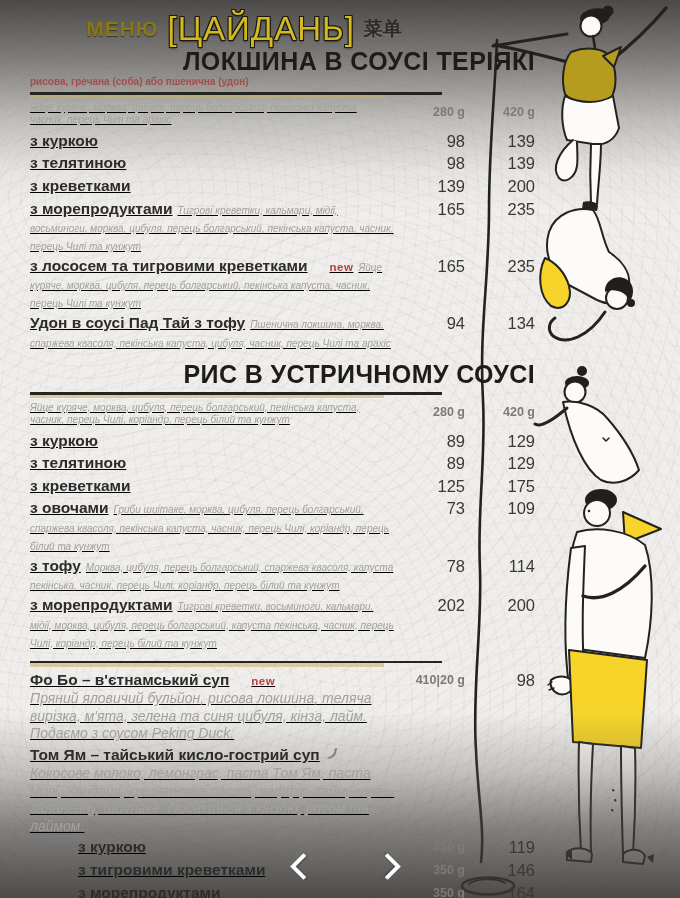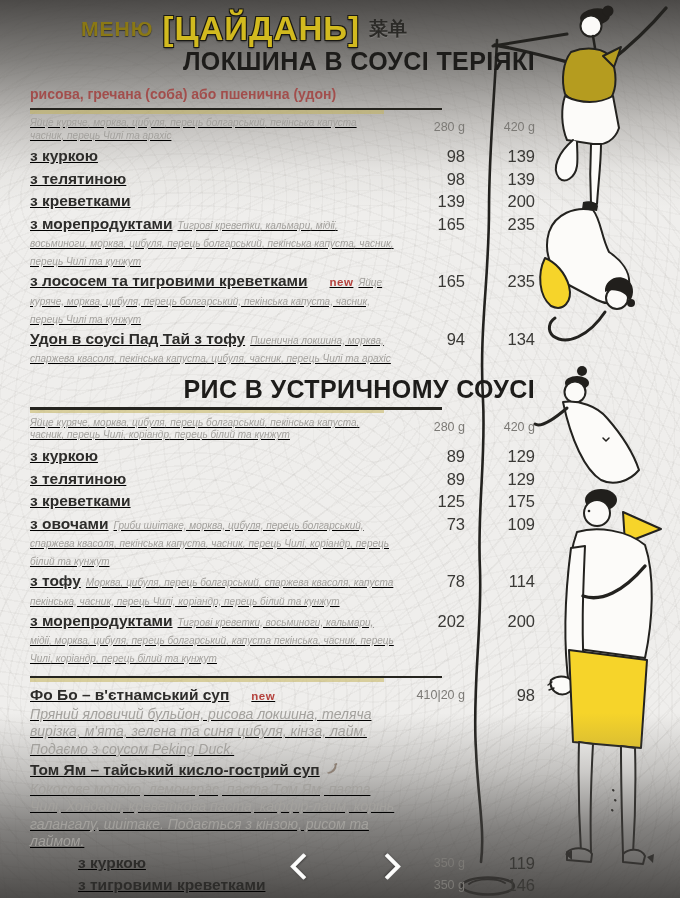--- a/index.html
+++ b/index.html
@@ -33,50 +33,50 @@
   }
   .header{
     position:absolute;top:10px;left:28px;width:432px;z-index:4;
     display:flex;align-items:center;justify-content:center;gap:9px;
   }
   .menu-word{
     font-size:21px;font-weight:800;letter-spacing:1px;color:#8a7815;
     text-shadow:0 1px 1px rgba(20,20,15,0.6);
   }
   .brand{
-    font-size:33px;font-weight:700;letter-spacing:1px;color:#d2ba1f;
+    font-size:33px;font-weight:400;letter-spacing:1px;color:#d2ba1f;
     text-shadow:-1px -1px 0 #1a1914, 1px -1px 0 #1a1914, -1px 1px 0 #1a1914, 1px 1px 0 #1a1914, 0 2px 2px rgba(0,0,0,0.45);
   }
   .brand-cn{font-size:19px;font-weight:700;color:#2b2a27;text-shadow:0 1px 1px rgba(255,255,255,0.15);}
   .main{
     position:absolute;top:48px;left:30px;width:505px;z-index:4;
   }
   .menu-section + .menu-section{margin-top:10px;}
   .sec-title{
     margin:0;font-size:25px;line-height:1.05;font-weight:800;
     color:#1d1c1a;letter-spacing:0.4px;text-align:right;
   }
-  .sec-sub{font-size:14px;line-height:1.1;color:#a24e4c;margin-top:13px;font-weight:600;}
+  .sec-sub{font-size:10px;line-height:1.1;color:#a24e4c;margin-top:2px;font-weight:600;}
   .divider{position:relative;margin:5px 0 7px;height:2.5px;background:#25241f;width:412px;}
   .divider::after{
     content:"";position:absolute;left:0;top:2.5px;height:3.5px;width:86%;
     background:rgba(197,180,92,0.55);
   }
   .row{display:grid;grid-template-columns:1fr 58px 66px;column-gap:4px;align-items:start;margin:2px 0;}
   .row.spaced{margin:4px 0;}
   .c0{min-width:0;padding-right:6px;text-decoration:underline;}
   .c0.indent{padding-left:48px;}
   .intro-text{font-size:10px;line-height:1.25;font-style:italic;color:#a3a19d;max-width:360px;}
   .item-name{font-size:15.5px;line-height:1.25;font-weight:700;color:#2d2c2a;}
   .item-desc{font-size:10px;line-height:1.2;font-style:italic;color:#a3a19d;margin-left:5px;font-weight:400;}
   .desc-block{font-size:14px;line-height:1.25;font-style:italic;color:#a3a19d;margin-top:1px;max-width:380px;}
   .badge{font-size:11.5px;font-weight:600;color:#b5423d;margin-left:22px;letter-spacing:0.5px;}
   .cell{text-align:right;white-space:nowrap;}
   .cell.p{font-size:16.5px;line-height:1.25;color:#3a3936;font-weight:500;}
-  .cell.g{font-size:12.5px;line-height:1.6;color:#7c7a76;font-weight:400;}
+  .cell.g{font-size:12.5px;line-height:1.6;color:#7c7a76;font-weight:700;}
   .chili-wrap{display:inline-block;margin-left:6px;vertical-align:baseline;}
   .nav-arrows{position:absolute;z-index:5;top:0;left:0;}
   .arrow{
     position:absolute;width:15px;height:15px;cursor:pointer;
     border-top:4.5px solid #fdfdfc;border-left:4.5px solid #fdfdfc;border-radius:1px;
     filter:drop-shadow(0 1px 1px rgba(0,0,0,0.35));
   }
   .arrow.prev{left:294px;top:857px;transform:rotate(-45deg);}
   .arrow.next{left:378px;top:857px;transform:rotate(135deg);}
 </style>

